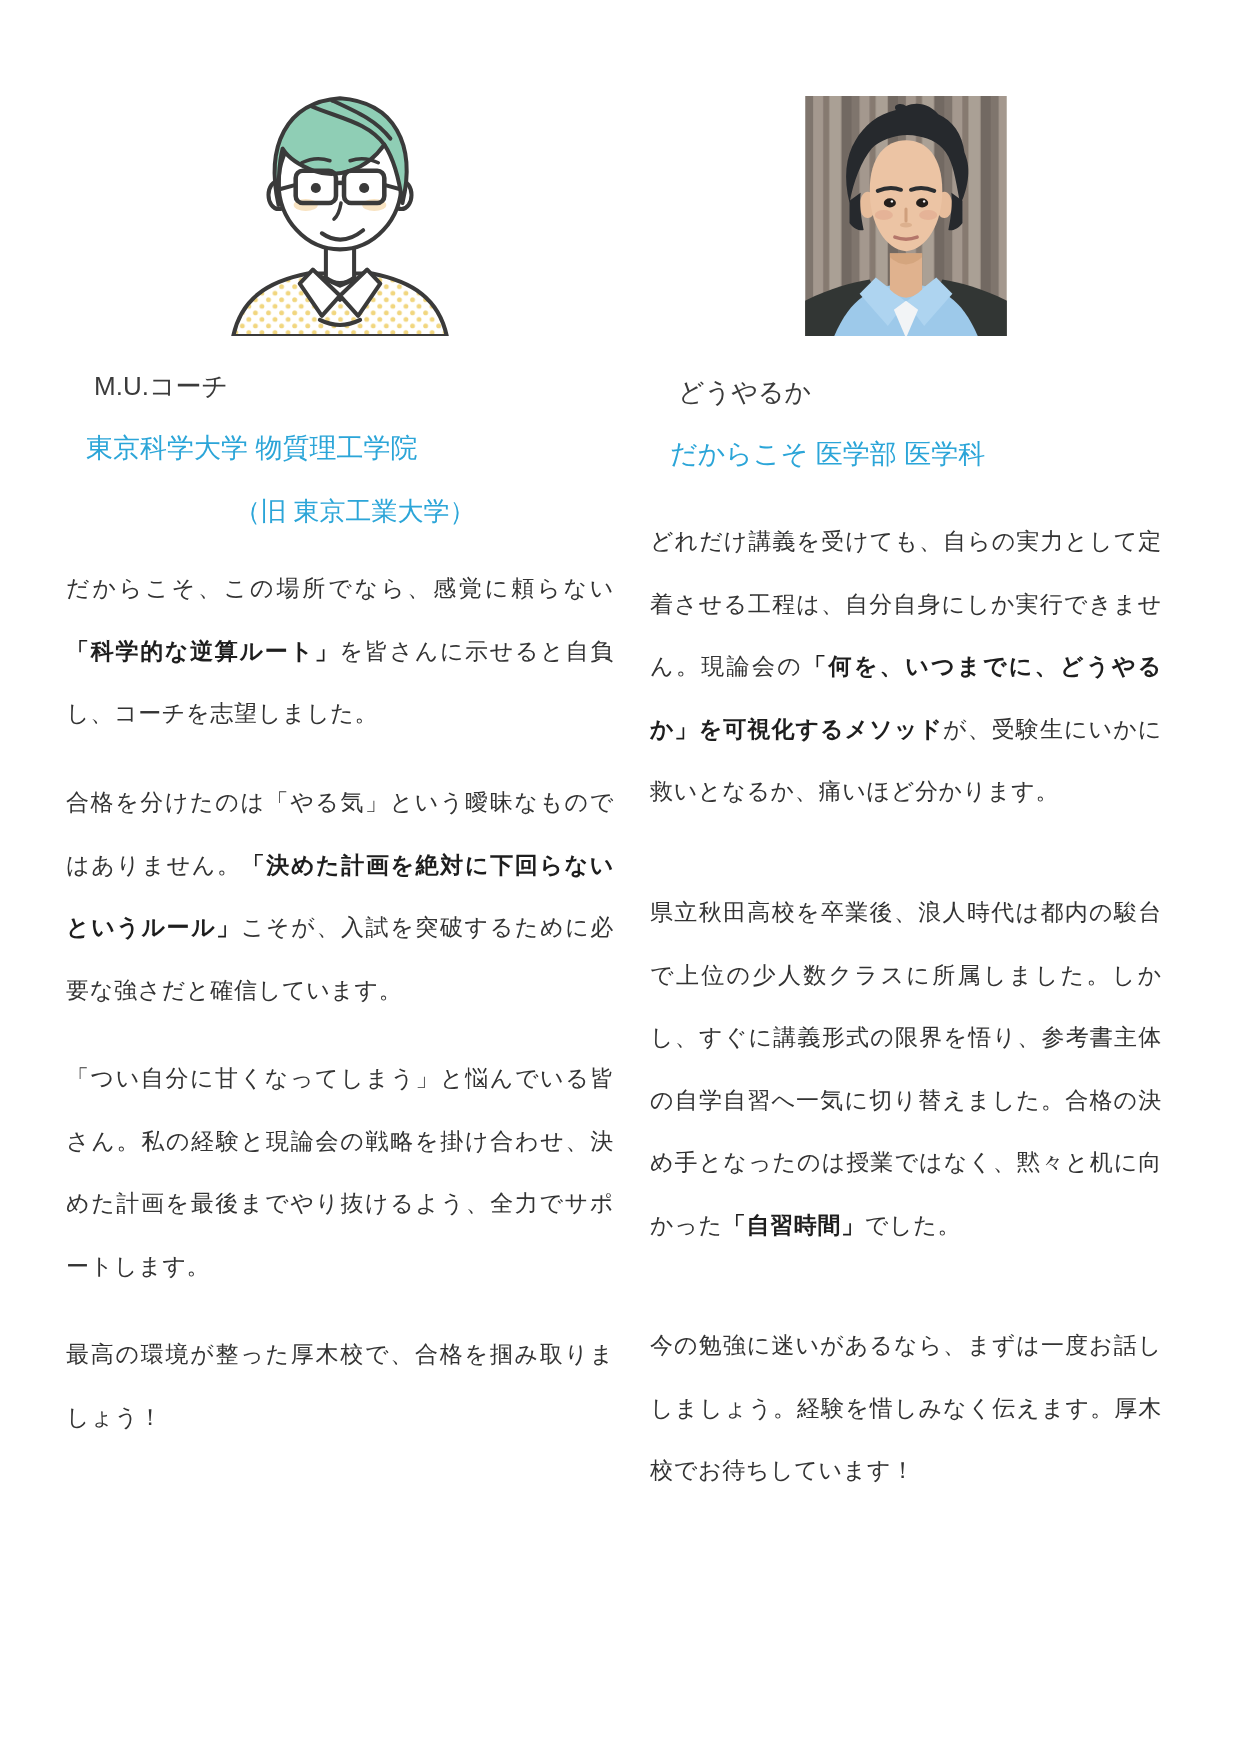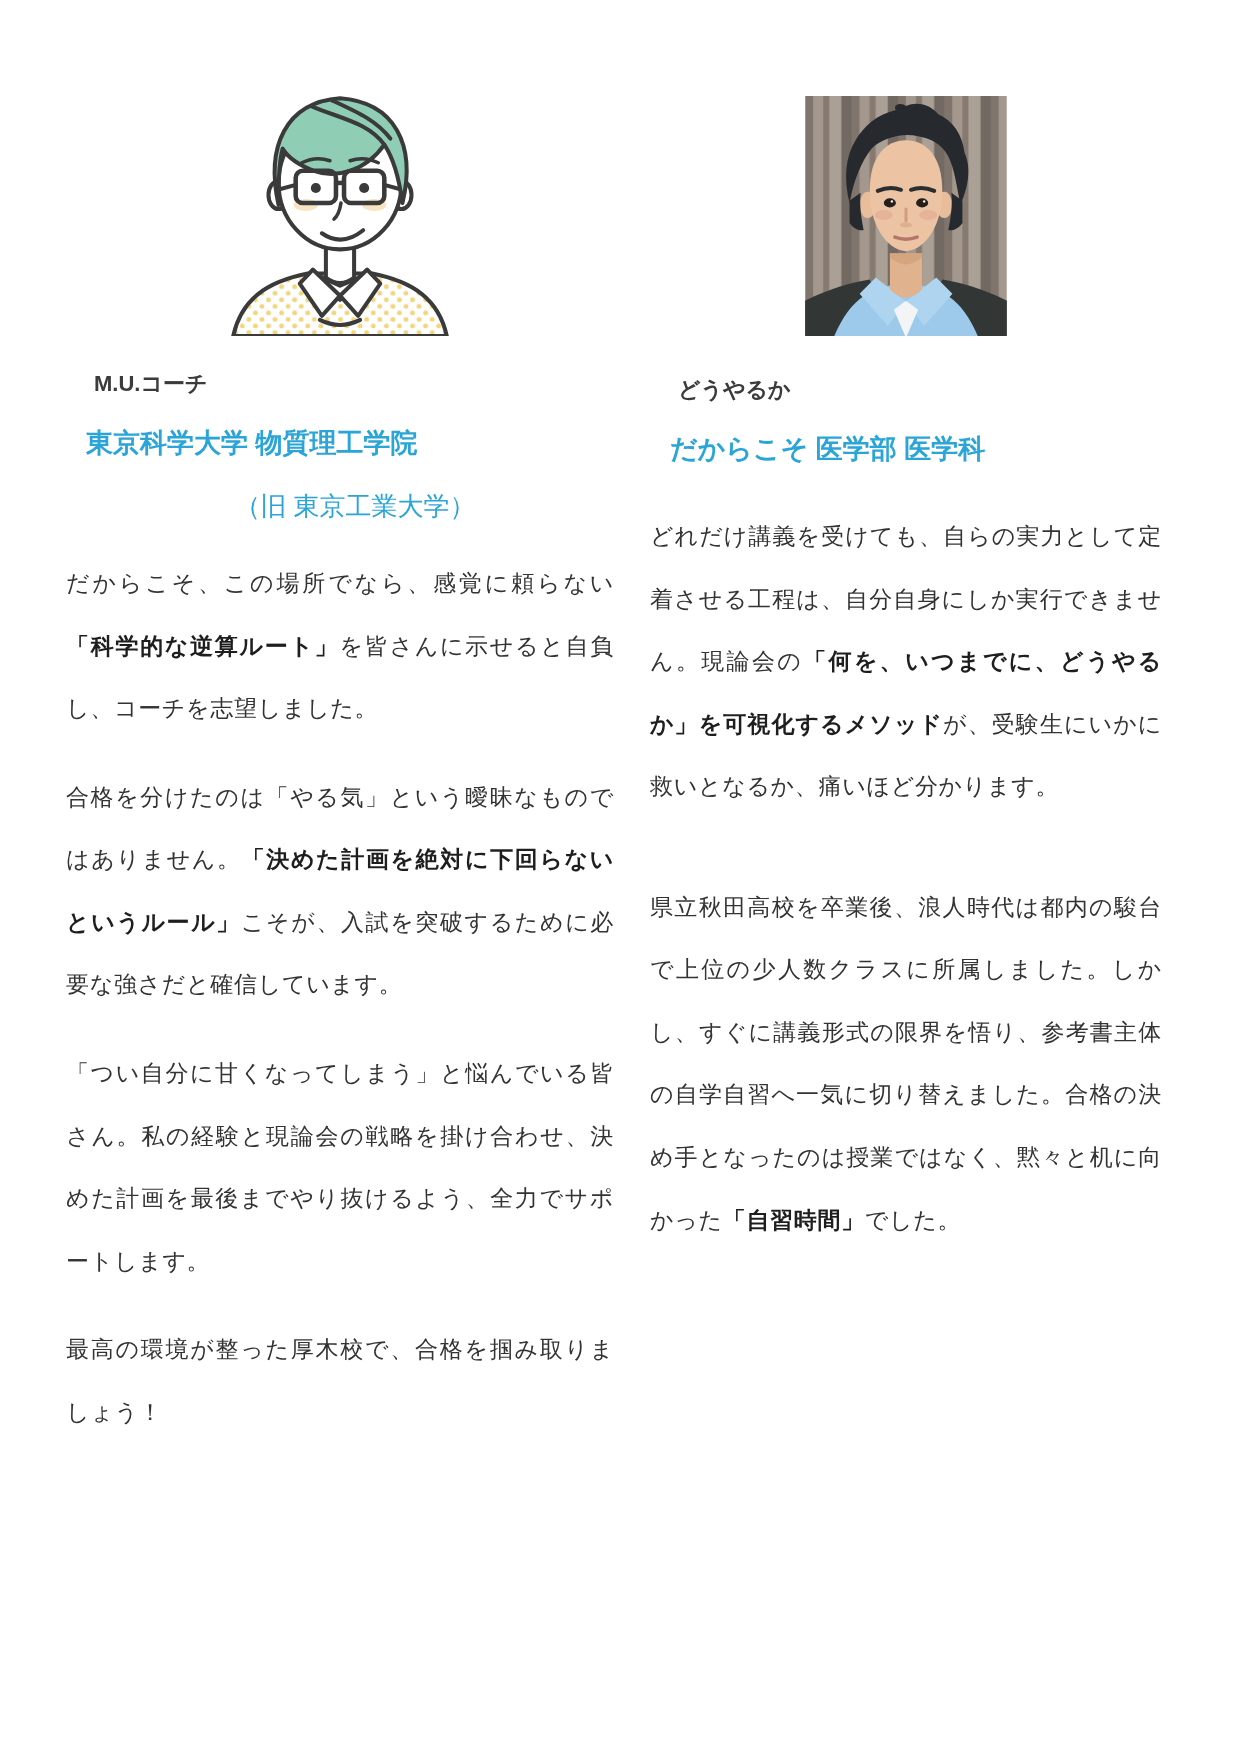--- a/index.html
+++ b/index.html
@@ -13,25 +13,25 @@
     grid-template-columns:548px 512px;
     column-gap:36px;
     padding:50px 0 0 66px;
   }
   .figure{
     height:286px;
     display:flex;align-items:flex-end;justify-content:center;
     margin-bottom:34px;
   }
   .coach-name{
-    font-size:22px;line-height:1.3;color:#3b3b3b;font-weight:700;
+    font-size:26px;line-height:1.3;color:#3b3b3b;font-weight:400;
     margin:0 0 26px 28px;
   }
   .school{
-    font-size:27px;line-height:1.35;font-weight:700;color:#2ba5d8;
+    font-size:27px;line-height:1.35;font-weight:400;color:#2ba5d8;
     margin:0 0 28px 20px;
   }
   .school-note{
     font-size:26px;line-height:1.35;font-weight:400;color:#2ba5d8;
     margin:0 0 6px 30px;
     text-align:center;
   }
   .bio{margin-top:28px;}
   .para{
     font-size:23px;line-height:2.72;color:#333333;
@@ -180,16 +180,17 @@
             <path d="M89 140 Q100 144 111 140" fill="none" stroke="#b4766a" stroke-width="3.5" stroke-linecap="round"></path>
           </g>
         </g>
       </svg>
     </div>
     <h2 class="coach-name">どうやるか</h2>
     <p class="school">だからこそ 医学部 医学科</p>
     <div class="bio">
         <p class="para"><span>どれだけ講義を受けても、自らの実力として定着させる工程は、自分自身にしか実行できません。現論会の</span><strong>「何を、いつまでに、どうやるか」を可視化するメソッド</strong><span>が、受験生にいかに救いとなるか、痛いほど分かります。</span></p>
         <p class="para"><span>県立秋田高校を卒業後、浪人時代は都内の駿台で上位の少人数クラスに所属しました。しかし、すぐに講義形式の限界を悟り、参考書主体の自学自習へ一気に切り替えました。合格の決め手となったのは授業ではなく、黙々と机に向かった</span><strong>「自習時間」</strong><span>でした。</span></p>
+        <p class="para"><span>今の勉強に迷いがあるなら、まずは一度お話ししましょう。経験を惜しみなく伝えます。厚木校でお待ちしています！</span></p>
       </div>
   </section>
 
 </div>
 
 </body></html>

